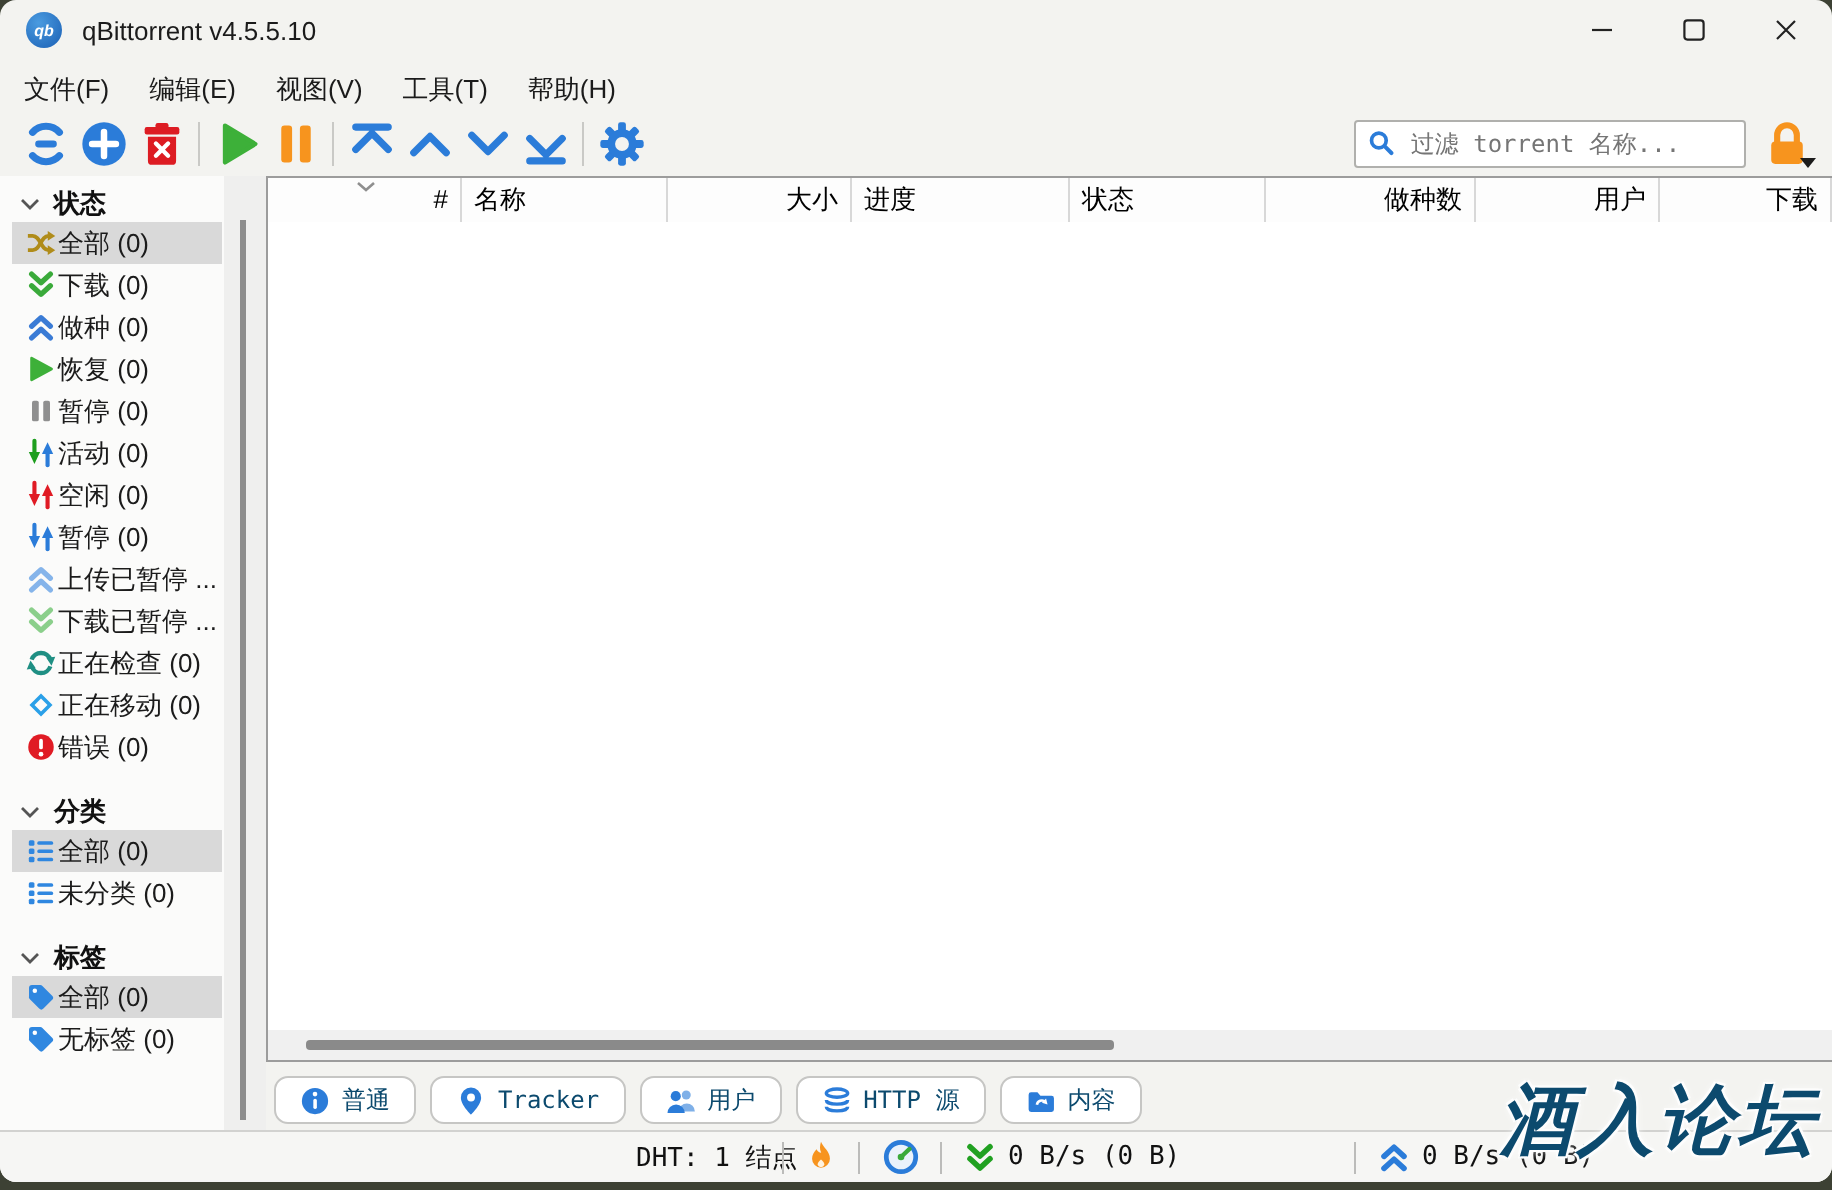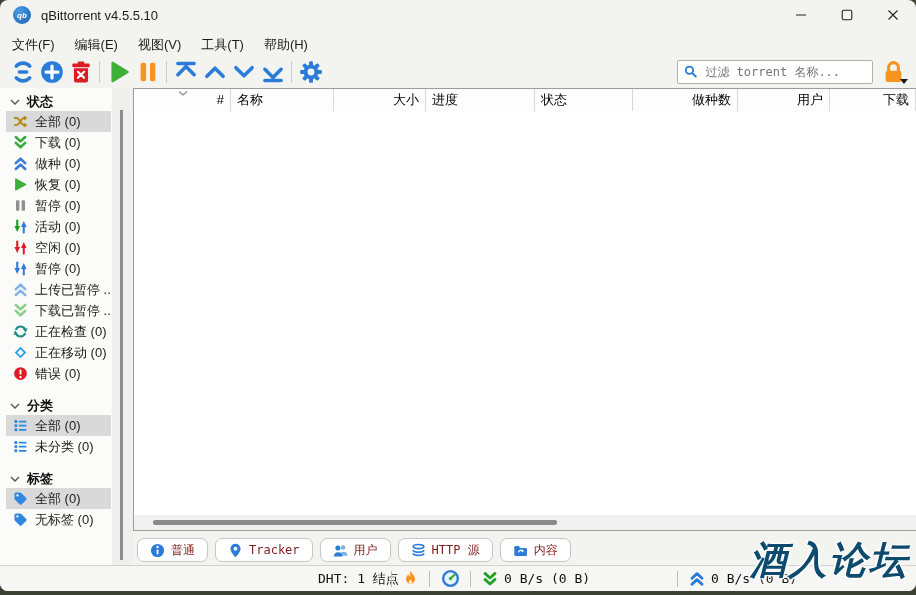--- a/index.html
+++ b/index.html
@@ -40,39 +40,39 @@
   .search input {
     border:none; outline:none; width:100%; background:transparent;
     font-family:"DejaVu Sans Mono", monospace; font-size:12px; color:#6b6b6b;
   }
   .lockwrap { position:relative; width:30px; height:28px; display:flex; align-items:center; justify-content:center; margin-left:5px; }
   .lock-caret { position:absolute; right:0; bottom:2px; width:0; height:0; border-left:4px solid transparent; border-right:4px solid transparent; border-top:5px solid #1b1b1b; }
   
   .sidebar { position:absolute; left:0; top:88px; width:112px; height:477px; background:#fbfbfa; padding-top:4px; overflow:hidden; }
   .sec-h { display:flex; align-items:center; gap:7px; height:19px; padding-left:10px; font-size:13px; font-weight:bold; color:#111; }
   .sec-gap { height:12px; }
-  .srow { display:flex; align-items:center; gap:7px; height:21px; margin-left:6px; margin-right:1px; padding-left:7px; font-size:13px; color:#1b1b1b; white-space:nowrap; overflow:hidden; }
+  .srow { display:flex; align-items:center; gap:1px; height:21px; margin-left:6px; margin-right:1px; padding-left:7px; font-size:13px; color:#1b1b1b; white-space:nowrap; overflow:hidden; }
   .srow.sel { background:#d9d9d9; }
   .srow .icn { width:15px; height:15px; flex:0 0 15px; display:flex; align-items:center; }
   .side-scroll { position:absolute; left:112px; top:88px; width:21px; height:477px; background:#efefee; }
   .side-thumb { position:absolute; left:8px; top:22px; width:3px; height:450px; background:#8d8d8d; }
   
   .tablewrap { position:absolute; left:133px; top:88px; right:0; height:443px; background:#fff; border:1px solid #9c9c9c; border-right:none; }
   .thead { display:flex; height:22px; position:relative; background:#fdfdfd; }
   .th { border-right:1px solid #d8d8d8; font-size:13px; line-height:21px; padding:0 6px; white-space:nowrap; overflow:hidden; color:#000; }
   .ra { text-align:right; }
   .sortind { position:absolute; left:44px; top:2px; }
   .hscroll { position:absolute; left:0; right:0; bottom:0; height:15px; background:#f0f0f0; }
   .hthumb { position:absolute; left:19px; top:5px; width:404px; height:5px; background:#8a8a8a; border-radius:2px; }
   
   .tabbar { position:absolute; left:133px; top:537px; right:0; height:26px; display:flex; align-items:center; gap:7px; }
   .tab {
     height:24px; display:flex; align-items:center; gap:6px; padding:4px 12px;
     background:#fff; border:1px solid #c6c6c4; border-radius:7px;
-    font-family:"DejaVu Sans Mono", monospace; font-size:12px; color:#7f1d1d; white-space:nowrap;
+    font-family:"DejaVu Sans Mono", monospace; font-size:12px; color:#0c4a6e; white-space:nowrap;
   }
   .tab:first-child { margin-left:4px; }
   
   .statusbar {
     position:absolute; left:0; top:565px; right:0; height:38px;
     background:#f6f6f4; border-top:1px solid #d2d2d0;
     font-family:"DejaVu Sans Mono", monospace; font-size:13px; color:#111;
   }
   .sb { position:absolute; top:0; height:25px; display:flex; align-items:center; gap:6px; }
   .sbsep { position:absolute; top:5px; width:1px; height:16px; background:#bcbcba; }

